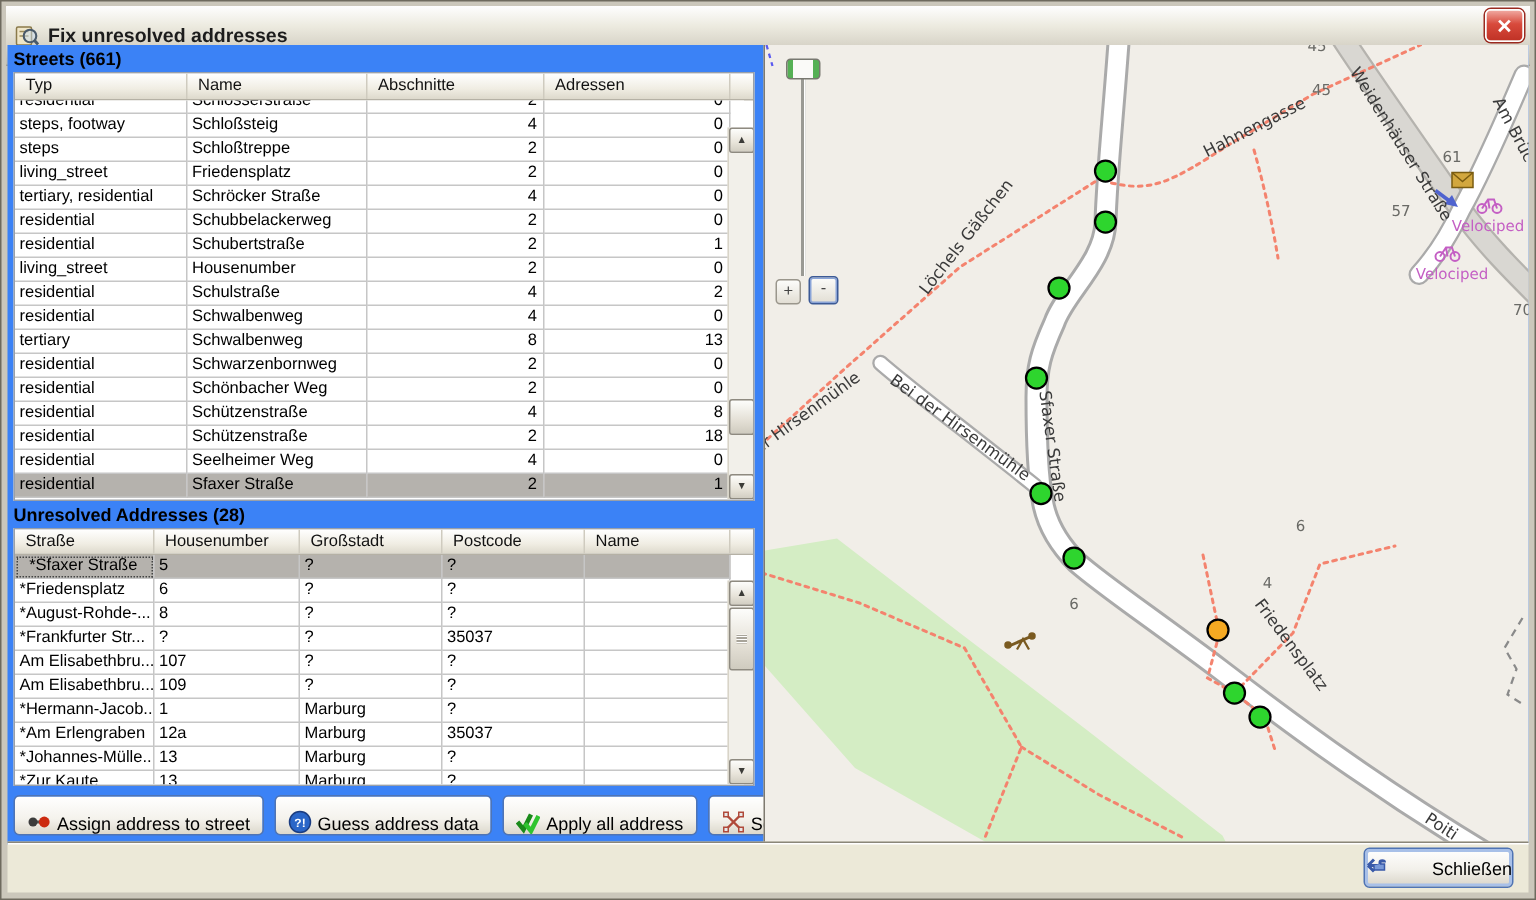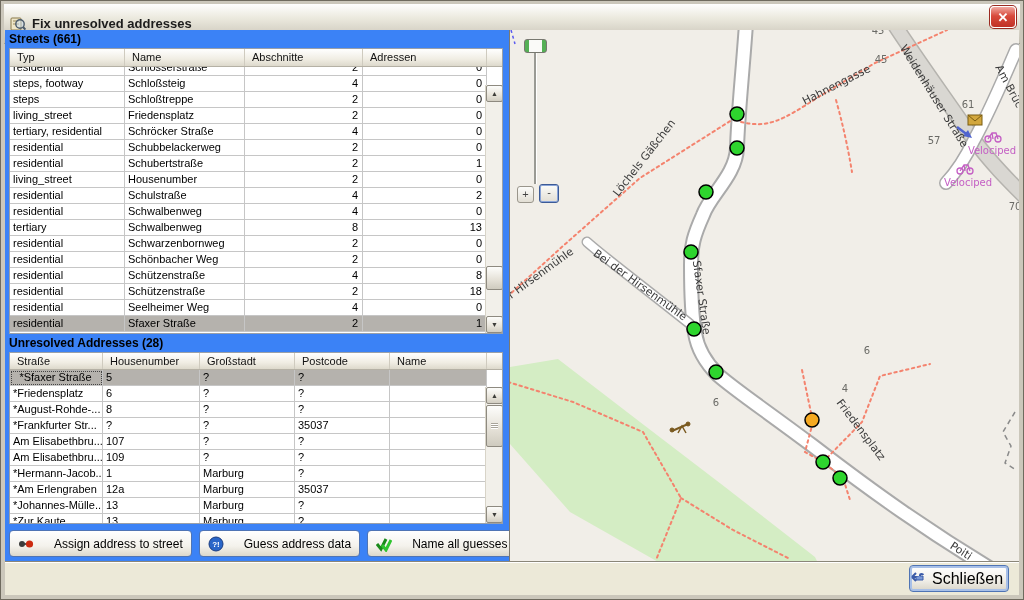--- a/index.html
+++ b/index.html
@@ -41,43 +41,43 @@
     background:linear-gradient(180deg,#fdfdfb 0%,#e8e4da 60%,#d2cec2 100%);
     border:1px solid #8e8a80; border-radius:2px; font-size:7px; color:#3c3c38; text-align:center; line-height:15px; }
   .sb-up { top:0; } .sb-down { bottom:0; }
   .sb-thumb { position:absolute; left:0; width:17px;
     background:linear-gradient(180deg,#fdfdfb 0%,#e4e0d6 60%,#cfcbbf 100%);
     border:1px solid #8e8a80; border-radius:2px; }
   .grip { position:absolute; left:4px; right:4px; top:50%; margin-top:-3px; height:6px;
     background:repeating-linear-gradient(180deg,#a8a49a 0 1px,#ffffff 1px 2px); }
   
   .btn-row { display:flex; gap:7px; margin-top:6px; }
-  .xp-btn { height:27px; display:flex; align-items:center; gap:20px; padding:0 8px;
+  .xp-btn { height:27px; display:flex; align-items:flex-end; gap:4px; padding:0 8px;
     background:linear-gradient(180deg,#ffffff 0%,#f4f2ec 60%,#dcd8cc 100%);
     border:1px solid #4f74b4; border-radius:4px; font-size:12px; color:#000; cursor:pointer; white-space:nowrap; }
   .btn-ic { width:16px; height:16px; flex:0 0 16px; }
   
   .map { position:relative; flex:1; border-left:1px solid #7e7a70; background:#f1eee8; overflow:hidden; }
   .street-label { font-family:"DejaVu Sans",sans-serif; font-size:11px; fill:#3a3a3a; text-anchor:middle; }
   .hnum { font-family:"DejaVu Sans",sans-serif; font-size:10px; fill:#6a6a66; text-anchor:middle; }
   .poi-label { font-family:"DejaVu Sans",sans-serif; font-size:10px; fill:#c45fc4; text-anchor:middle; }
   .slider-track { position:absolute; left:24px; top:16px; width:3px; height:138px;
     background:#9a9a94; border-right:1px solid #fff; }
   .slider-handle { position:absolute; left:14px; top:9px; width:23px; height:14px; border:1px solid #787870; border-radius:3px;
     background:linear-gradient(90deg,#55b055 0 4px,#fafaf8 4px 17px,#55b055 17px); cursor:pointer; }
   .zoom-btn { position:absolute; width:17px; height:17px; background:linear-gradient(180deg,#fcfcfa,#e2ded4);
     border:1px solid #9a968c; border-radius:3px; font-size:11px; line-height:14px; text-align:center; color:#444; cursor:pointer; }
   .zoom-plus { left:7px; top:156px; }
   .zoom-minus { left:29px; top:154px; width:20px; height:19px; border:1px solid #3c5a96; box-shadow:0 0 0 1px #8aa4d8 inset; }
   
   .bottombar { position:absolute; left:4px; right:4px; bottom:4px; height:34px; background:#ece9d8;
     border-top:1px solid #8a8679; box-shadow:inset 0 1px 0 #ffffff; display:flex; align-items:center; justify-content:flex-end; padding-right:10px; }
-  .close-dlg-btn { height:27px; min-width:100px; display:flex; align-items:center; justify-content:flex-start; gap:6px;
+  .close-dlg-btn { height:27px; min-width:100px; display:flex; align-items:center; justify-content:space-between; gap:6px;
     background:linear-gradient(180deg,#ffffff 0%,#f2f0ea 55%,#d8d4c8 100%);
-    border:1px solid #4f74b4; border-radius:4px; box-shadow:0 0 0 2px #a8c0e8 inset; font-size:16px; cursor:pointer; }
+    border:1px solid #4f74b4; border-radius:4px; box-shadow:0 0 0 2px #a8c0e8 inset; font-size:12px; cursor:pointer; }
 </style>
 </head>
 <body>
 
 <div class="window">
 
   <div class="titlebar">
     <svg class="btn-ic" width="16" height="16" viewBox="0 0 16 16">
       <rect x="1" y="2" width="10" height="12" rx="1" fill="#efe6c8" stroke="#8a7a4a"></rect>
       <line x1="3" y1="5" x2="9" y2="5" stroke="#9a8a5a"></line>
@@ -320,21 +320,21 @@
             <circle cx="8" cy="8" r="7" fill="#2a66c8" stroke="#1a3c80"></circle>
             <text x="8" y="11" font-size="8" font-weight="bold" fill="#fff" text-anchor="middle" font-family="'Liberation Sans',sans-serif">?!</text>
           </svg>
           <span>Guess address data</span>
         </button>
         <button class="xp-btn">
           <svg class="btn-ic" viewBox="0 0 16 16">
             <path d="M1 8 l4 5 l5 -10" fill="none" stroke="#1a8a1a" stroke-width="3"></path>
             <path d="M6 9 l4 5 l5 -10" fill="none" stroke="#2fc42f" stroke-width="3"></path>
           </svg>
-          <span>Name all guesses</span>
+          <span>Apply all address</span>
         </button>
         <button class="xp-btn">
           <svg class="btn-ic" viewBox="0 0 16 16">
             <line x1="3" y1="3" x2="13" y2="13" stroke="#b04a3a" stroke-width="1.6"></line>
             <line x1="13" y1="3" x2="3" y2="13" stroke="#b04a3a" stroke-width="1.6"></line>
             <rect x="1.5" y="1.5" width="3" height="3" fill="#e8e8e8" stroke="#b04a3a"></rect>
             <rect x="11.5" y="1.5" width="3" height="3" fill="#e8e8e8" stroke="#b04a3a"></rect>
             <rect x="1.5" y="11.5" width="3" height="3" fill="#e8e8e8" stroke="#b04a3a"></rect>
             <rect x="11.5" y="11.5" width="3" height="3" fill="#e8e8e8" stroke="#b04a3a"></rect>
           </svg>

